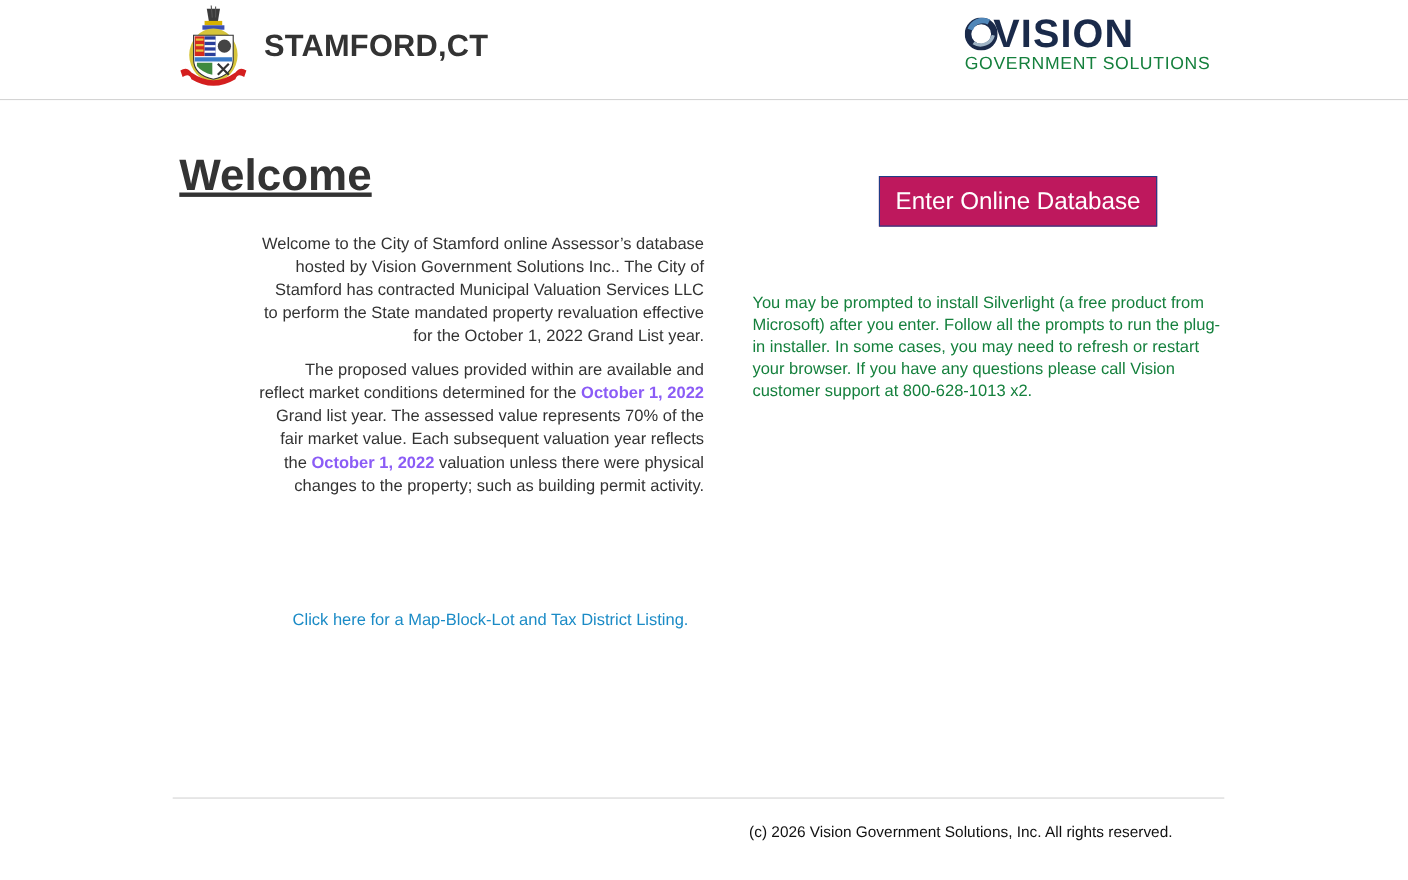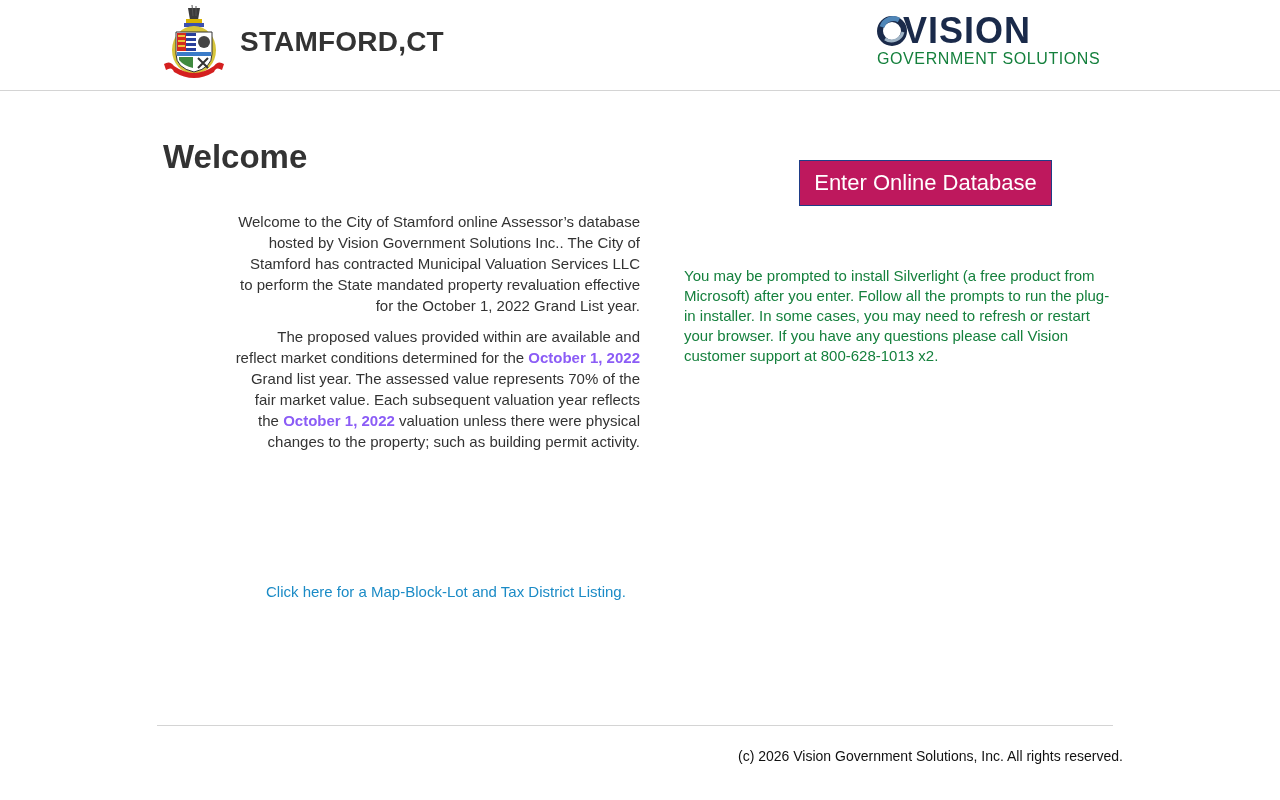--- a/index.html
+++ b/index.html
@@ -8,35 +8,35 @@
 
     .header { position: absolute; left: 0; top: 0; width: 1280px; height: 91px; border-bottom: 1px solid #d4d4d4; background: #fff; }
     .seal { position: absolute; left: 162px; top: 4px; width: 64px; height: 78px; }
     .city-title { position: absolute; left: 240px; top: 26px; font-size: 28px; font-weight: bold; color: #333333; letter-spacing: 0.2px; }
 
     .vision-logo { position: absolute; left: 845px; top: 12px; width: 212px; height: 60px; margin-left: 32px; }
     .vision-word { position: absolute; left: 26px; top: 0px; font-size: 36px; font-weight: bold; color: #1a2a4a; letter-spacing: 1px; line-height: 38px; }
     .vision-o { position: absolute; left: 0px; top: 4px; width: 30px; height: 30px; }
     .vision-sub { position: absolute; left: 0px; top: 38px; font-size: 16px; color: #15803d; letter-spacing: 0.6px; white-space: nowrap; }
 
-    .welcome-heading { position: absolute; left: 163px; top: 138px; font-size: 33px; font-weight: bold; color: #333333; }
+    .welcome-heading { position: absolute; left: 163px; top: 138px; font-size: 40px; font-weight: bold; color: #333333; text-decoration: underline; }
 
     .intro { position: absolute; left: 235px; top: 211px; width: 405px; font-size: 15px; line-height: 21px; color: #333333; }
     .intro p { margin-bottom: 10px; text-align: right; }
     .intro b { color: #8b5cf6; }
     .intro .next { font-weight: bold; font-style: italic; text-decoration: underline; }
 
-    .mbl-link { position: absolute; left: 266px; top: 555px; font-size: 15px; color: #1b8bc6; text-decoration: none; white-space: nowrap; margin-top: 28px; }
+    .mbl-link { position: absolute; left: 266px; top: 555px; font-size: 15px; color: #1b8bc6; text-decoration: none; white-space: nowrap; }
 
     .enter-btn { position: absolute; left: 799px; top: 160px; width: 253px; height: 46px; background: #be185d; border: 1px solid #1f3d87; color: #ffffff; font-size: 22px; font-family: "Liberation Sans", sans-serif; text-align: center; line-height: 44px; cursor: pointer; }
 
     .silverlight-note { position: absolute; left: 684px; top: 266px; width: 430px; text-align: left; font-size: 15px; line-height: 20px; color: #15803d; }
 
     .footer-rule { position: absolute; left: 157px; top: 725px; width: 956px; height: 1px; background: #d4d4d4; }
-    .copyright { position: absolute; left: 738px; top: 748px; font-size: 14px; color: #111111; white-space: nowrap; }
+    .copyright { position: absolute; left: 681px; top: 748px; font-size: 14px; color: #111111; white-space: nowrap; }
   </style>
 </head>
 <body>
 
 <div class="header">
   <div class="seal">
     <svg width="64" height="78" viewBox="0 0 64 78">
 
       <path d="M26 4 L38 4 L36 16 L28 16 Z" fill="#3b3b3b"></path>
       <path d="M30 1 L31 12 M34 2 L34 12" stroke="#555" stroke-width="1"></path>

